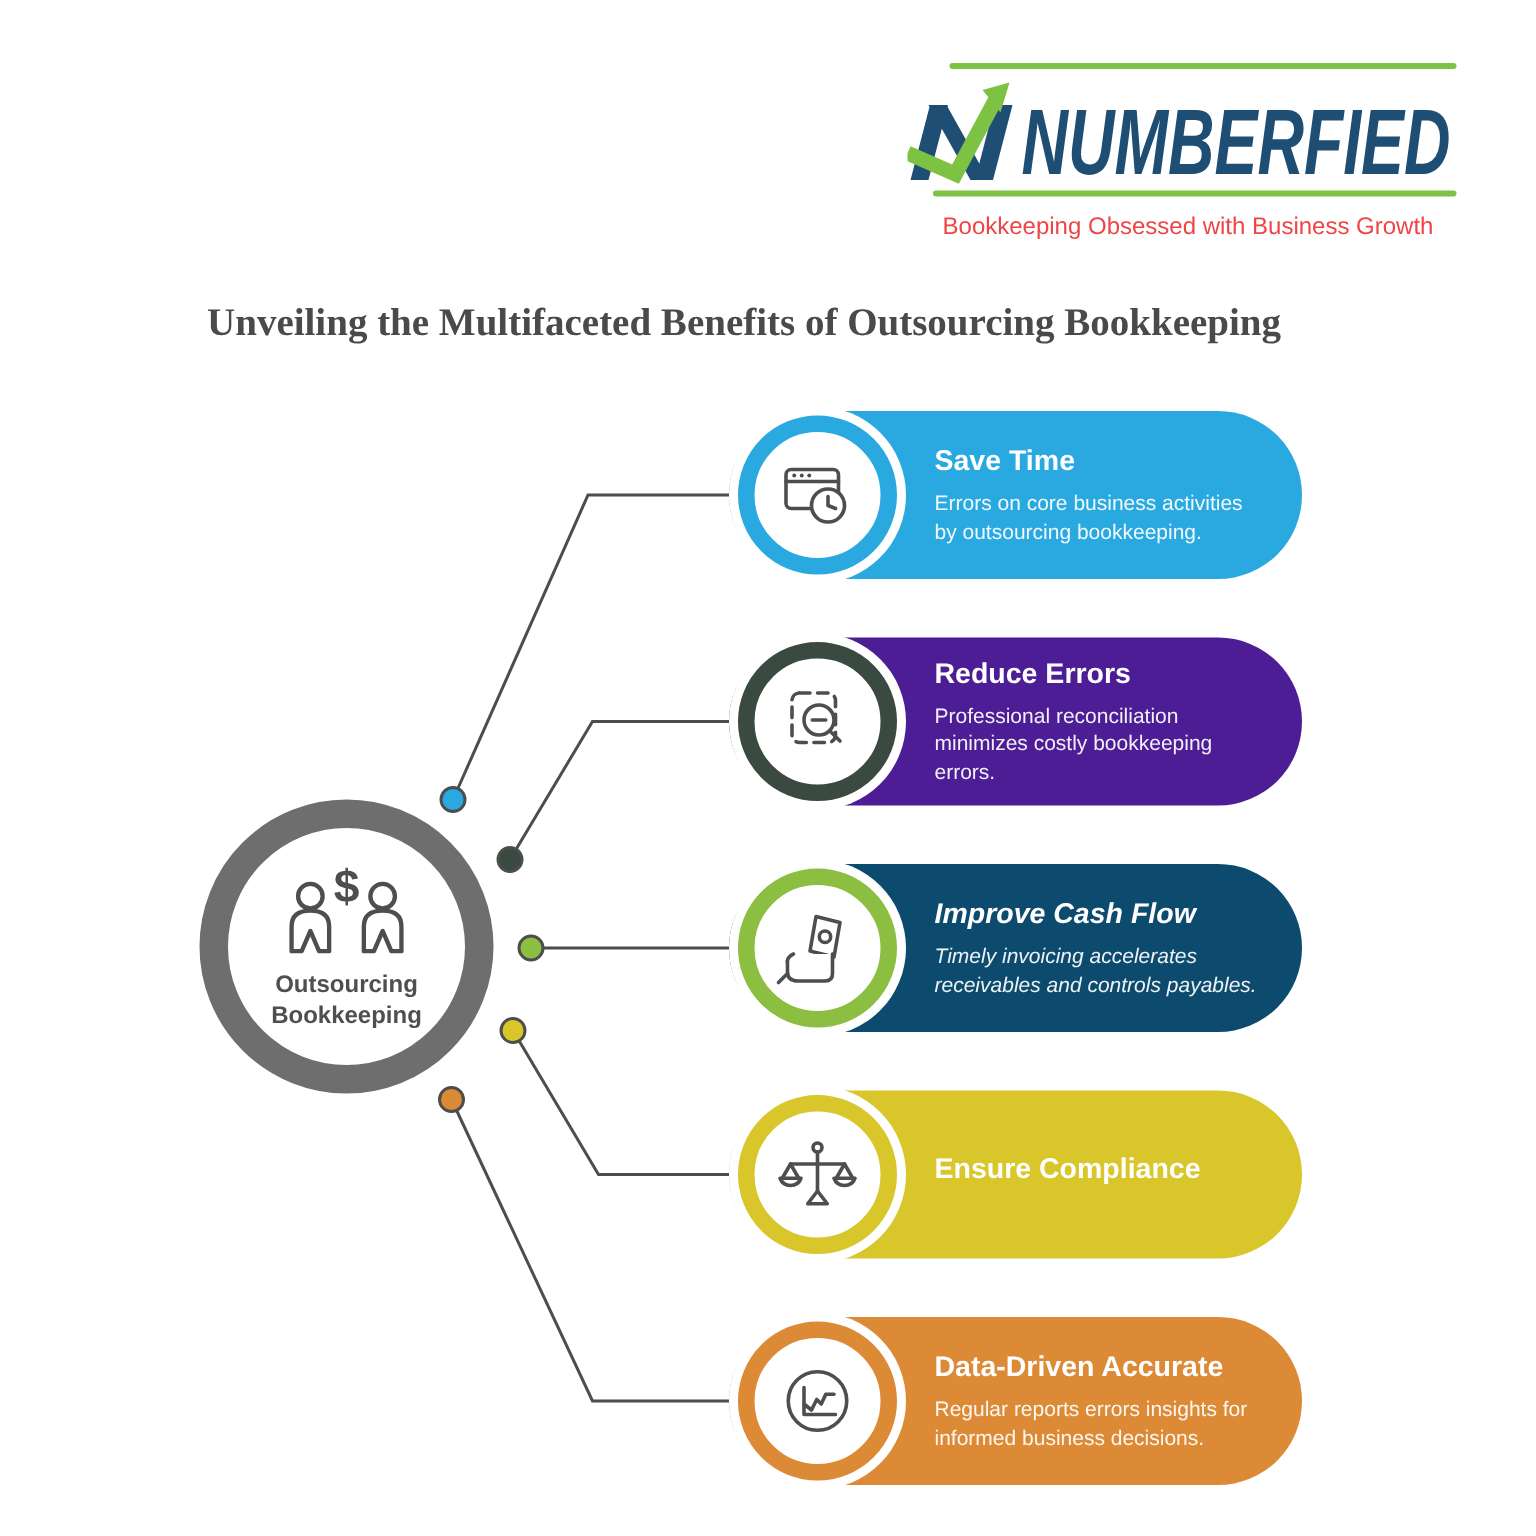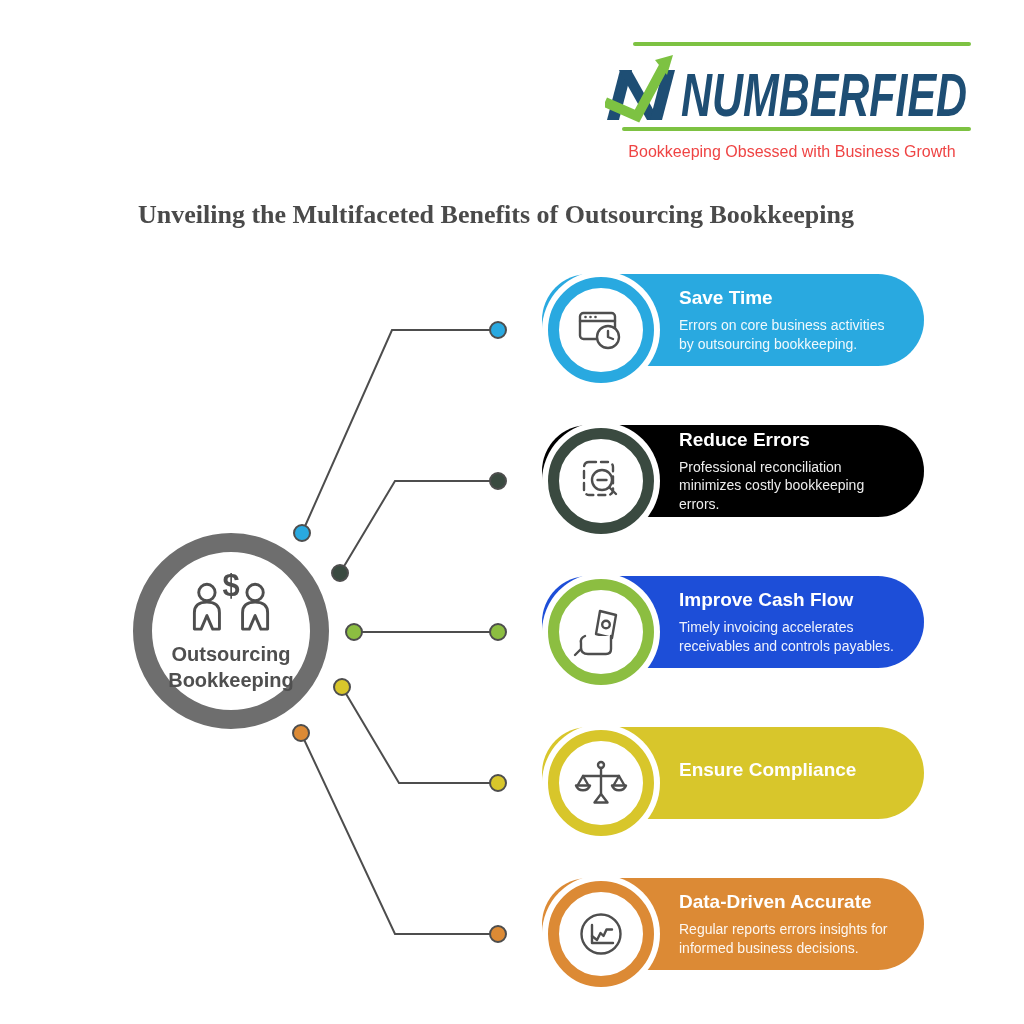--- a/index.html
+++ b/index.html
@@ -17,24 +17,24 @@
   .main-title{position:absolute;left:0;top:200px;width:992px;text-align:center;
               font-family:"Liberation Serif",serif;font-weight:bold;font-size:26px;color:#4A4A4A;}
 
   
   .connectors{position:absolute;left:0;top:0;pointer-events:none;}
 
   
   .center-node{position:absolute;left:133px;top:533px;width:196px;height:196px;border-radius:50%;
                border:19px solid #6E6E6E;background:#fff;box-sizing:border-box;
                display:flex;flex-direction:column;align-items:center;justify-content:center;}
-  .center-label{font-size:20px;font-weight:bold;color:#4F4F4F;line-height:1.18;text-align:center;margin-top:2px;}
+  .center-label{font-size:16px;font-weight:bold;color:#4F4F4F;line-height:1.18;text-align:center;margin-top:2px;}
 
   
-  .card{position:absolute;left:542px;width:382px;height:92px;border-radius:56px;}
+  .card{position:absolute;left:486px;width:382px;height:112px;border-radius:56px;}
   .badge{position:absolute;left:0;top:-3px;width:118px;height:118px;border-radius:50%;background:#fff;
          display:flex;align-items:center;justify-content:center;}
   .badge-ring{width:84px;height:84px;border-radius:50%;border:11px solid #999;background:#fff;
               display:flex;align-items:center;justify-content:center;}
   .card-text{position:absolute;left:137px;top:0;bottom:0;right:22px;
              display:flex;flex-direction:column;justify-content:center;}
   .card-heading{font-size:19px;font-weight:bold;color:#fff;margin:0 0 7px 0;}
   .card-body{font-size:14px;line-height:1.32;color:rgba(255,255,255,0.93);margin:0;}
   .ico{stroke:#4E4E4E;stroke-width:2.4;fill:none;stroke-linecap:round;stroke-linejoin:round;}
 </style>
@@ -108,38 +108,38 @@
           <path d="M35 29 V35 L40 37"></path>
         </svg>
       </div>
     </div>
     <div class="card-text">
       <p class="card-heading">Save Time</p>
       <p class="card-body">Errors on core business activities by outsourcing bookkeeping.</p>
     </div>
   </div>
 
-  <div class="card" style="top: 425px; background-color: #000000;">
+  <div class="card" style="top: 425px; background-color: #4c1d95;">
     <div class="badge">
       <div class="badge-ring" style="border-color: rgb(58, 74, 64);">
         <svg width="56" height="56" viewBox="0 0 56 56" class="ico">
           <rect x="11" y="9" width="29" height="33" rx="5" stroke-dasharray="7 5"></rect>
           <circle cx="29" cy="27" r="10" fill="#fff"></circle>
           <line x1="24.5" y1="27" x2="33.5" y2="27"></line>
           <line x1="36.5" y1="34.5" x2="43" y2="41"></line>
         </svg>
       </div>
     </div>
     <div class="card-text">
       <p class="card-heading">Reduce Errors</p>
       <p class="card-body">Professional reconciliation minimizes costly bookkeeping errors.</p>
     </div>
   </div>
 
-  <div class="card" style="top: 576px; background-color: #1d4ed8;">
+  <div class="card" style="top: 576px; background-color: #0c4a6e; font-style: italic;">
     <div class="badge">
       <div class="badge-ring" style="border-color: rgb(140, 190, 65);">
         <svg width="56" height="56" viewBox="0 0 56 56" class="ico">
           <path d="M27 7 L43 11 L39 34 L23 30 Z" fill="#fff"></path>
           <circle cx="33" cy="20.5" r="3.8"></circle>
           <path d="M12 32 Q7 34 8 39 L8 44 Q8 50 15 50 L33 50 Q38 50 38 45 L38 32" fill="#fff"></path>
           <path d="M8 45 L2 51"></path>
         </svg>
       </div>
     </div>

